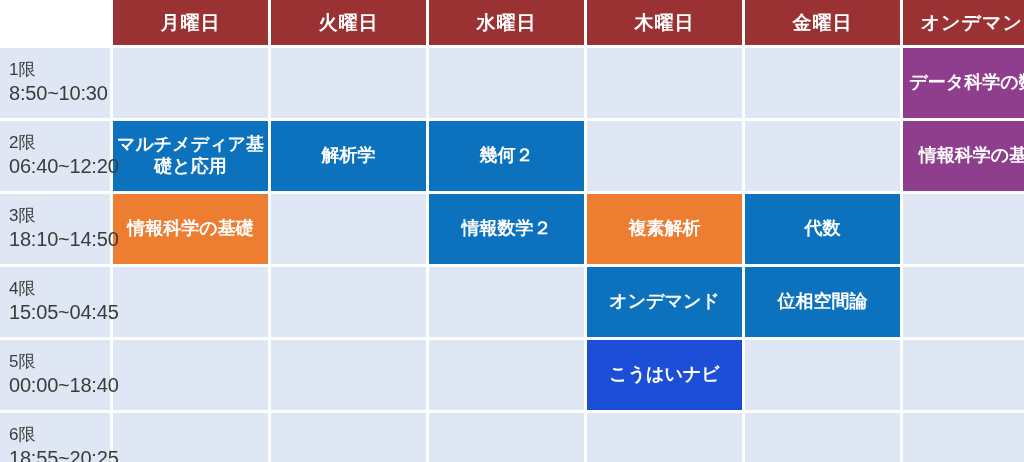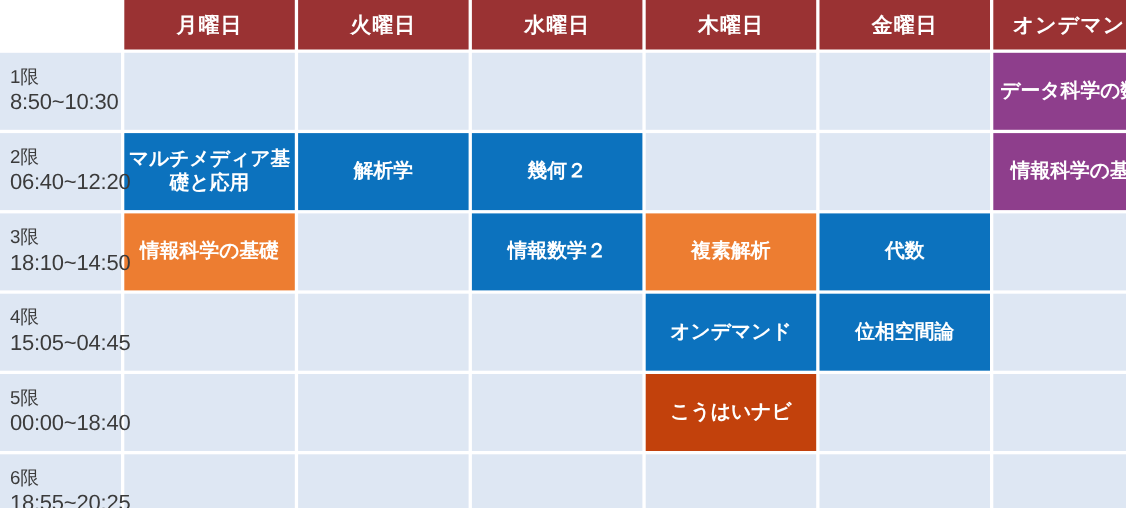--- a/index.html
+++ b/index.html
@@ -64,21 +64,21 @@
     height: 70px;
     font-size: 18px;
     font-weight: bold;
     color: #ffffff;
     line-height: 1.2;
     padding: 0 3px;
   }
   td.slot.blue   { background: #0C72BE; }
   td.slot.orange { background: #ED7D31; }
   td.slot.purple { background: #8E3E8C; }
-  td.slot.red    { background: #c2410c; }
+  td.slot.red    { background: #1d4ed8; }
   td.slot.none   { background: #DEE7F3; }
 
   td.slot .label { display: block; }
 </style>
 </head>
 <body>
 
 <div id="timetable">
   <table class="tt">
     <colgroup>

